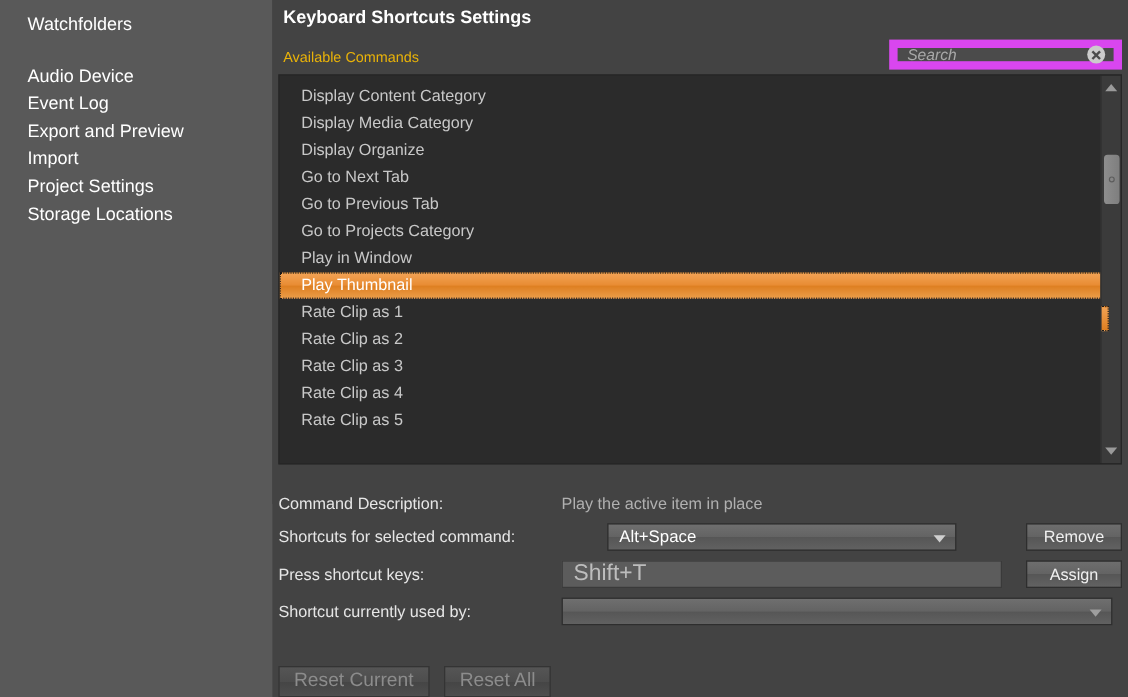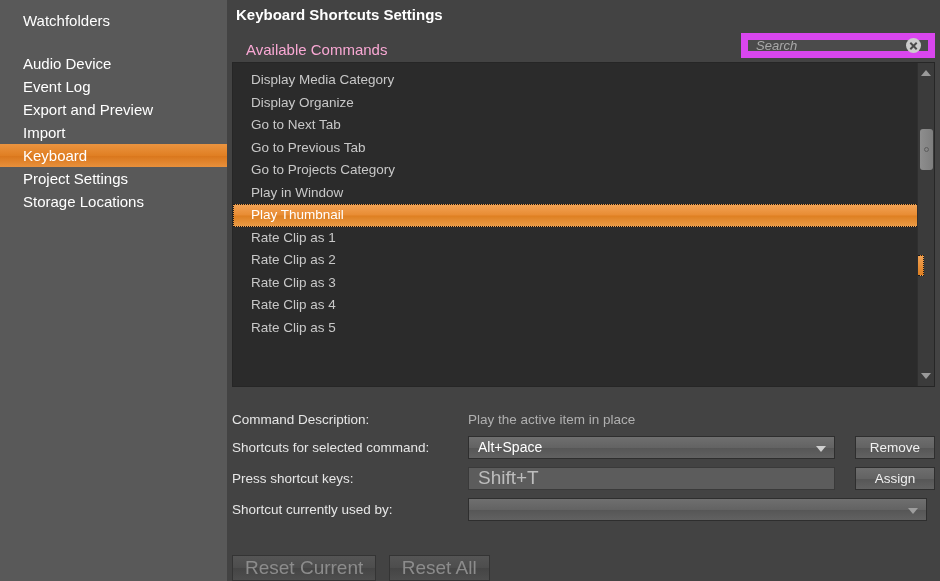--- a/index.html
+++ b/index.html
@@ -66,24 +66,24 @@
     position: absolute;
     left: 9px;
     top: 6px;
     font-size: 15px;
     font-weight: bold;
     color: #ffffff;
     letter-spacing: 0px;
   }
   .avail-label {
     position: absolute;
-    left: 19px;
+    left: 9px;
     top: 41px;
-    font-size: 15px;
-    color: #f9a8d4;
+    font-size: 12px;
+    color: #eab308;
   }
 
   
   .search-box {
     position: absolute;
     right: 5px;
     top: 33px;
     width: 194px;
     height: 25px;
     background: #4b4b4b;
@@ -335,21 +335,21 @@
     left: 5px;
     top: 155px;
   }
   .btn-reset {
     display: inline-block;
     height: 26px;
     background: linear-gradient(to bottom, #555555 0%, #4d4d4d 50%, #454545 51%, #4e4e4e 100%);
     border: 1px solid #343434;
     box-sizing: border-box;
     color: #8c8c8c;
-    font-size: 19px;
+    font-size: 16px;
     font-family: "Liberation Sans", sans-serif;
     line-height: 24px;
     text-align: center;
     padding: 0 12px;
     margin-right: 8px;
     cursor: default;
   }
 </style>
 </head>
 <body>
@@ -367,43 +367,41 @@
     </div>
     <div class="sidebar-item">
       <span>Event Log</span>
     </div>
     <div class="sidebar-item">
       <span>Export and Preview</span>
     </div>
     <div class="sidebar-item">
       <span>Import</span>
     </div>
-    <div class="sidebar-item selected">
-      <span>Keyboard</span>
-    </div>
     <div class="sidebar-item">
       <span>Project Settings</span>
     </div>
     <div class="sidebar-item">
       <span>Storage Locations</span>
     </div>
   </div>
 
   <div class="main">
 
     <div class="panel-title">Keyboard Shortcuts Settings</div>
     <div class="avail-label">Available Commands</div>
 
     <div class="search-box">
       <input class="search-input" type="text" placeholder="Search" style="">
       <div class="search-clear"></div>
     </div>
 
     <div class="list-wrap">
       <div class="list-inner">
+        <div class="list-item"><span>Display Content Category</span></div>
         <div class="list-item"><span>Display Media Category</span></div>
         <div class="list-item"><span>Display Organize</span></div>
         <div class="list-item"><span>Go to Next Tab</span></div>
         <div class="list-item"><span>Go to Previous Tab</span></div>
         <div class="list-item"><span>Go to Projects Category</span></div>
         <div class="list-item"><span>Play in Window</span></div>
         <div class="list-item selected"><span>Play Thumbnail</span></div>
         <div class="list-item"><span>Rate Clip as 1</span></div>
         <div class="list-item"><span>Rate Clip as 2</span></div>
         <div class="list-item"><span>Rate Clip as 3</span></div>
@@ -423,21 +421,21 @@
       </div>
     </div>
 
     <div class="form">
 
       <div class="form-row" style="top:6px;">
         <div class="form-label">Command Description:</div>
         <div class="desc-value">Play the active item in place</div>
       </div>
 
-      <div class="form-row" style="top:34px;">
+      <div class="form-row" style="top:34px;gap:38px;">
         <div class="form-label">Shortcuts for selected command:</div>
         <div class="combo">
           <span class="combo-value">Alt+Space</span>
           <span class="combo-arrow"></span>
         </div>
         <button class="btn">Remove</button>
       </div>
 
       <div class="form-row" style="top:65px;">
         <div class="form-label">Press shortcut keys:</div>

